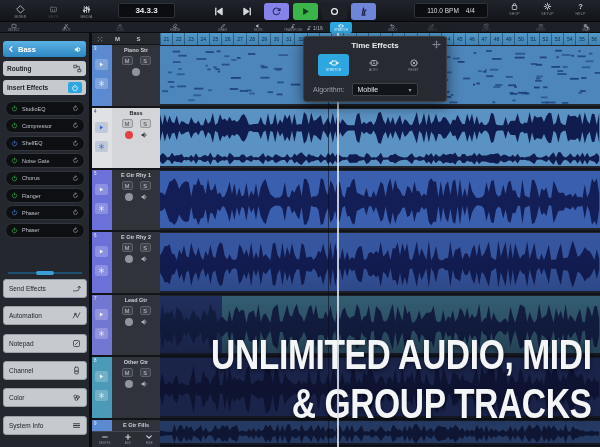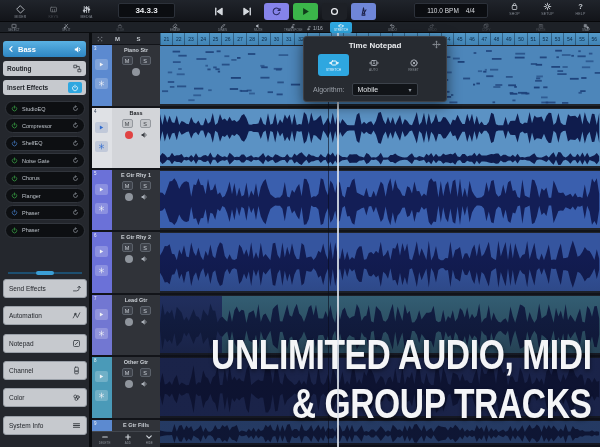--- a/index.html
+++ b/index.html
@@ -910,21 +910,21 @@
     </div>
   <div id="split-line"></div>
   <div id="playhead"></div>
   <div id="dim-overlay"></div>
   <div id="bigtext">
     <div>UNLIMITED AUDIO, MIDI</div>
     <div>&amp; GROUP TRACKS</div>
   </div>
 
   <div id="popup">
-    <div class="title">Time Notepad</div>
+    <div class="title">Time Effects</div>
     <span class="move" id="pp-move">
         <svg width="9" height="9" viewBox="0 0 12 12" fill="none" stroke="currentColor" stroke-width="1.1" stroke-linecap="round" stroke-linejoin="round" style="color:#8a9098;display:block">
           <path d="M6 1.6v8.8M1.6 6h8.8M6 1.6 4.9 2.7M6 1.6l1.1 1.1M6 10.4 4.9 9.3M6 10.4l1.1-1.1M1.6 6l1.1-1.1M1.6 6l1.1 1.1M10.4 6 9.3 4.9M10.4 6 9.3 7.1"></path>
         </svg>
       </span>
     <div id="pp-btns">
         <div class="pp-btn active">
           <svg width="10" height="10" viewBox="0 0 12 12" fill="none" stroke="currentColor" stroke-width="1.1" stroke-linecap="round" stroke-linejoin="round" style="color:currentColor;display:block">
             <rect x="3.2" y="3.6" width="5.6" height="4.8" rx="1"></rect>
             <path d="M.8 6h2M9.2 6h2M2 4.9.9 6 2 7.1M10 4.9 11.1 6 10 7.1"></path>

